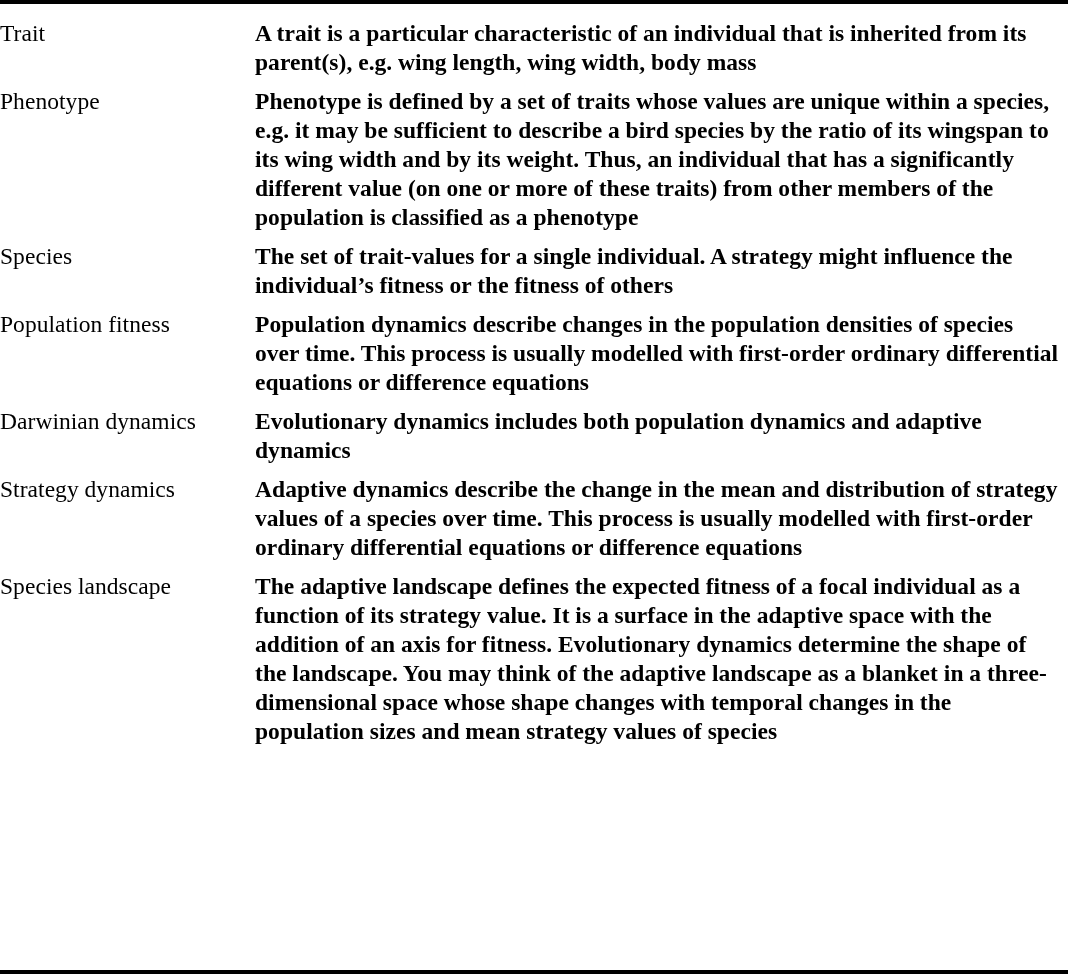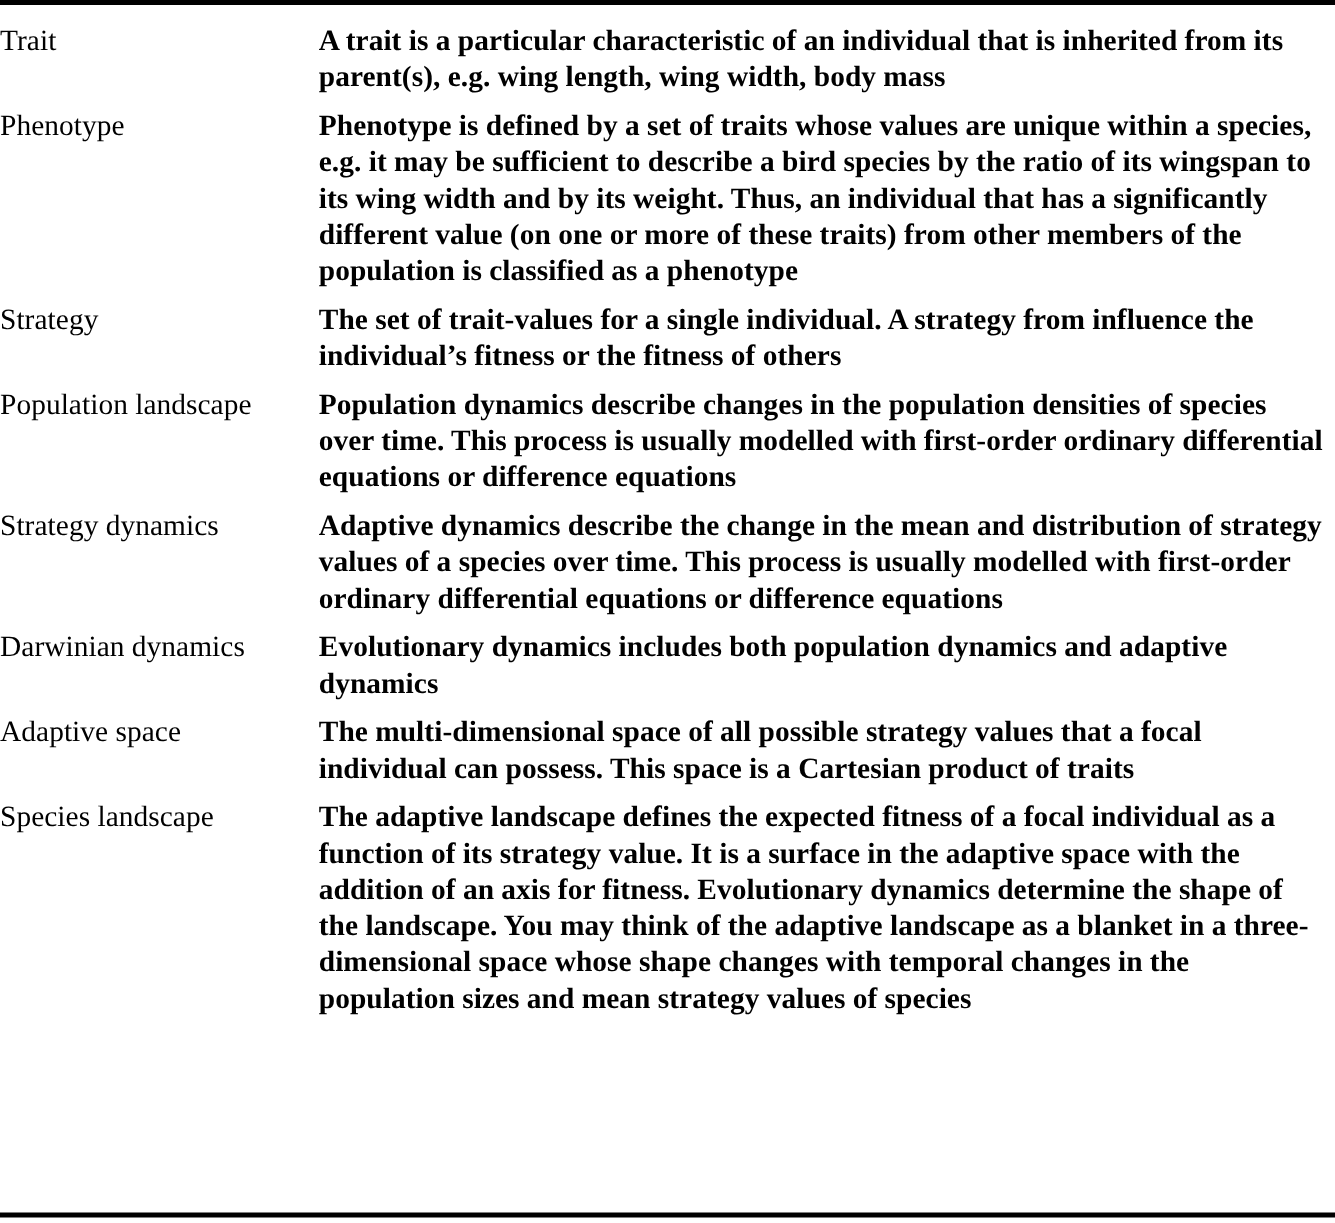--- a/index.html
+++ b/index.html
@@ -102,63 +102,55 @@
         <td class="col-term">
           <span class="term-text">Phenotype</span>
         </td>
         <td class="col-def">
           <span class="def-text">Phenotype is defined by a set of traits whose values are unique within a species, e.g. it may be sufficient to describe a bird species by the ratio of its wingspan to its wing width and by its weight. Thus, an individual that has a significantly different value (on one or more of these traits) from other members of the population is classified as a phenotype</span>
         </td>
       </tr>
 
       <tr class="row-rest">
         <td class="col-term">
-          <span class="term-text">Strategy</span>
+          <span class="term-text">Species</span>
         </td>
         <td class="col-def">
-          <span class="def-text">The set of trait-values for a single individual. A strategy from influence the individual’s fitness or the fitness of others</span>
+          <span class="def-text">The set of trait-values for a single individual. A strategy might influence the individual’s fitness or the fitness of others</span>
         </td>
       </tr>
 
 
       <tr class="row-rest">
         <td class="col-term">
-          <span class="term-text">Population landscape</span>
+          <span class="term-text">Population fitness</span>
         </td>
         <td class="col-def">
           <span class="def-text">Population dynamics describe changes in the population densities of species over time. This process is usually modelled with first-order ordinary differential equations or difference equations</span>
-        </td>
-      </tr>
-
-      <tr class="row-rest">
-        <td class="col-term">
-          <span class="term-text">Strategy dynamics</span>
-        </td>
-        <td class="col-def">
-          <span class="def-text">Adaptive dynamics describe the change in the mean and distribution of strategy values of a species over time. This process is usually modelled with first-order ordinary differential equations or difference equations</span>
         </td>
       </tr>
 
       <tr class="row-rest">
         <td class="col-term">
           <span class="term-text">Darwinian dynamics</span>
         </td>
         <td class="col-def">
           <span class="def-text">Evolutionary dynamics includes both population dynamics and adaptive dynamics</span>
         </td>
       </tr>
 
       <tr class="row-rest">
         <td class="col-term">
-          <span class="term-text">Adaptive space</span>
+          <span class="term-text">Strategy dynamics</span>
         </td>
         <td class="col-def">
-          <span class="def-text">The multi-dimensional space of all possible strategy values that a focal individual can possess. This space is a Cartesian product of traits</span>
+          <span class="def-text">Adaptive dynamics describe the change in the mean and distribution of strategy values of a species over time. This process is usually modelled with first-order ordinary differential equations or difference equations</span>
         </td>
       </tr>
+
 
       <tr class="row-rest">
         <td class="col-term">
           <span class="term-text">Species landscape</span>
         </td>
         <td class="col-def">
           <span class="def-text">The adaptive landscape defines the expected fitness of a focal individual as a function of its strategy value. It is a surface in the adaptive space with the addition of an axis for fitness. Evolutionary dynamics determine the shape of the landscape. You may think of the adaptive landscape as a blanket in a three-dimensional space whose shape changes with temporal changes in the population sizes and mean strategy values of species</span>
         </td>
       </tr>
 

